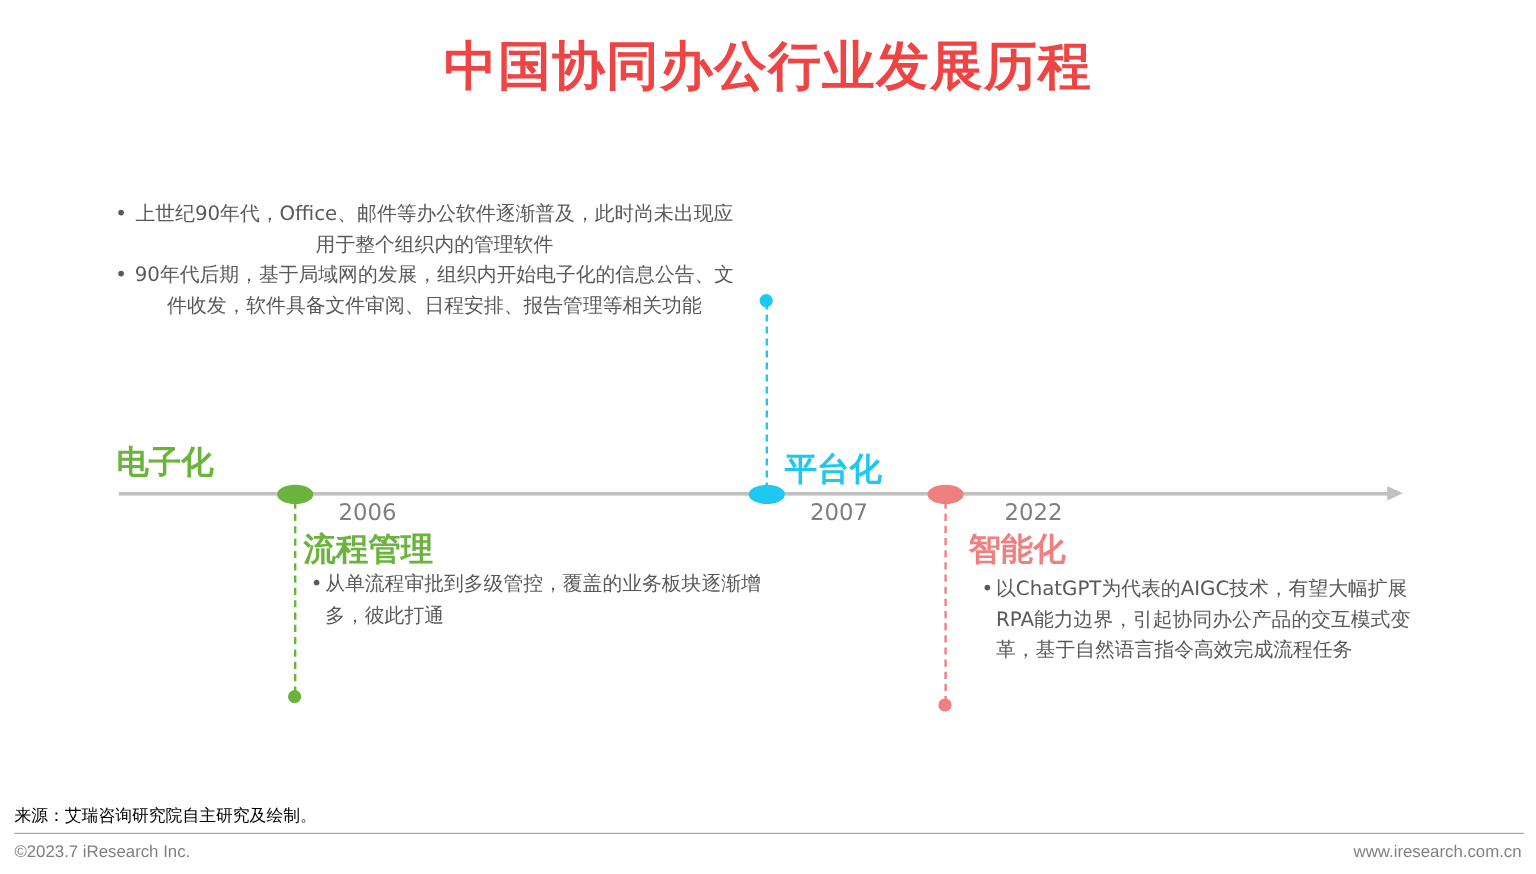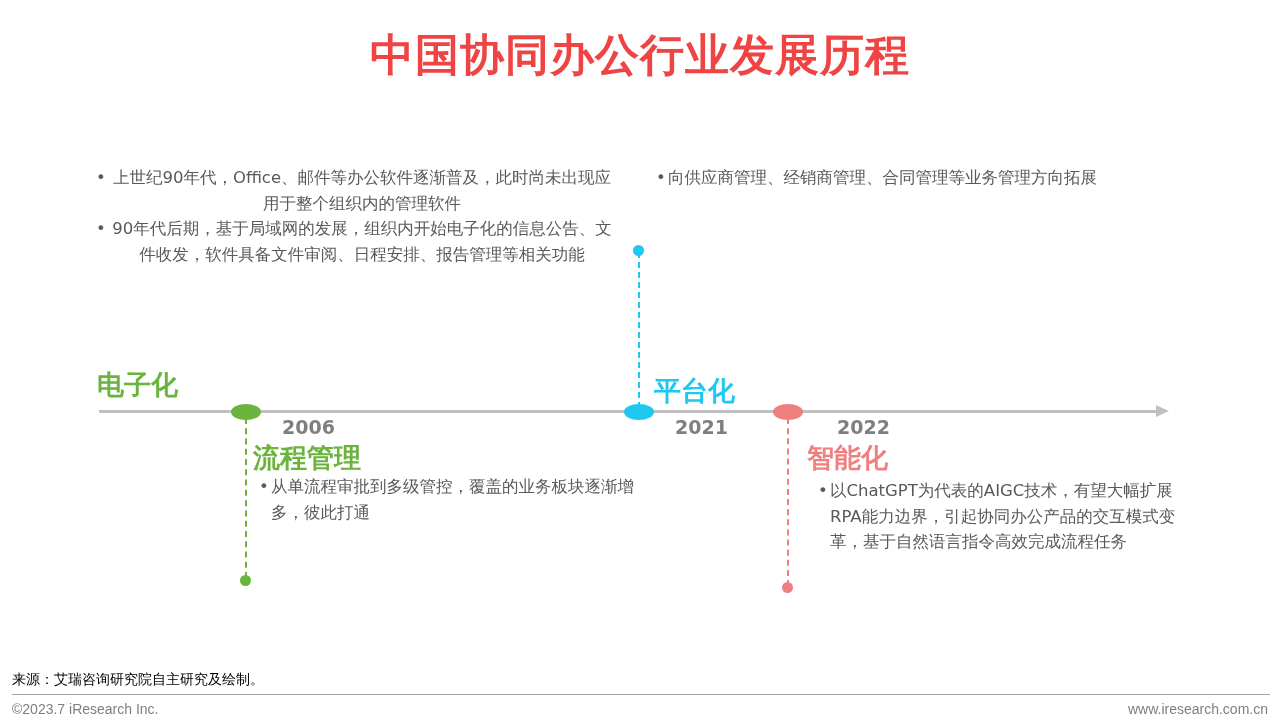--- a/index.html
+++ b/index.html
@@ -29,21 +29,21 @@
   }
   .dot {
     position: absolute; width: 30px; height: 16px; border-radius: 50%;
   }
   .small-dot { position: absolute; width: 11px; height: 11px; border-radius: 50%; }
   .dash { position: absolute; width: 0; border-left: 2px dashed; }
   .stage {
     position: absolute; font-size: 27px; font-weight: bold; white-space: nowrap;
   }
   .year {
-    position: absolute; font-size: 19px; font-weight: bold; color: #7f7f7f;
+    position: absolute; font-size: 19px; font-weight: normal; color: #7f7f7f;
   }
   .source {
     position: absolute; left: 12px; top: 671px; font-size: 14px; color: #000000;
   }
   .footer-line {
     position: absolute; left: 12px; top: 694px; width: 1258px; height: 1px; background: #a6a6a6;
   }
   .copyright {
     position: absolute; left: 12px; top: 701px; font-size: 14px; color: #7f7f7f;
     font-family: "Liberation Sans", sans-serif;
@@ -60,21 +60,20 @@
 
 <div class="block" style="left:96px; top:165px; width:520px;text-align:center;">
   <ul>
     <li>上世纪90年代，Office、邮件等办公软件逐渐普及，此时尚未出现应用于整个组织内的管理软件</li>
     <li>90年代后期，基于局域网的发展，组织内开始电子化的信息公告、文件收发，软件具备文件审阅、日程安排、报告管理等相关功能</li>
   </ul>
 </div>
 
 <div class="block" style="left:656px; top:165px; width:462px;">
   <ul>
-    <li>向供应商管理、经销商管理、合同管理等业务管理方向拓展</li>
   </ul>
 </div>
 
 <div class="block" style="left:259px; top:474px; width:392px;">
   <ul>
     <li>从单流程审批到多级管控，覆盖的业务板块逐渐增多，彼此打通</li>
   </ul>
 </div>
 
 <div class="block" style="left:818px; top:478px; width:372px;">
@@ -85,21 +84,21 @@
 
 <div class="axis"></div>
 <div class="arrow"></div>
 
 <div class="stage" style="left:97px; top:367px; color:#6ab43e;">电子化</div>
 <div class="stage" style="left:253px; top:440px; color:#6ab43e;">流程管理</div>
 <div class="stage" style="left:654px; top:373px; color:#1ec8f0;">平台化</div>
 <div class="stage" style="left:807px; top:440px; color:#f08080;">智能化</div>
 
 <div class="year" style="left:282px; top:416px;">2006</div>
-<div class="year" style="left:675px; top:416px;">2021</div>
+<div class="year" style="left:675px; top:416px;">2007</div>
 <div class="year" style="left:837px; top:416px;">2022</div>
 
 <div class="dash" style="left:245px; top:418px; height:160px; border-color:#6ab43e;"></div>
 <div class="dot" style="left:231px; top:404px; background:#6ab43e;"></div>
 <div class="small-dot" style="left:240px; top:575px; background:#6ab43e;"></div>
 
 <div class="dash" style="left:638px; top:252px; height:156px; border-color:#1ec8f0;"></div>
 <div class="small-dot" style="left:633px; top:245px; background:#1ec8f0;"></div>
 <div class="dot" style="left:624px; top:404px; background:#1ec8f0;"></div>
 

